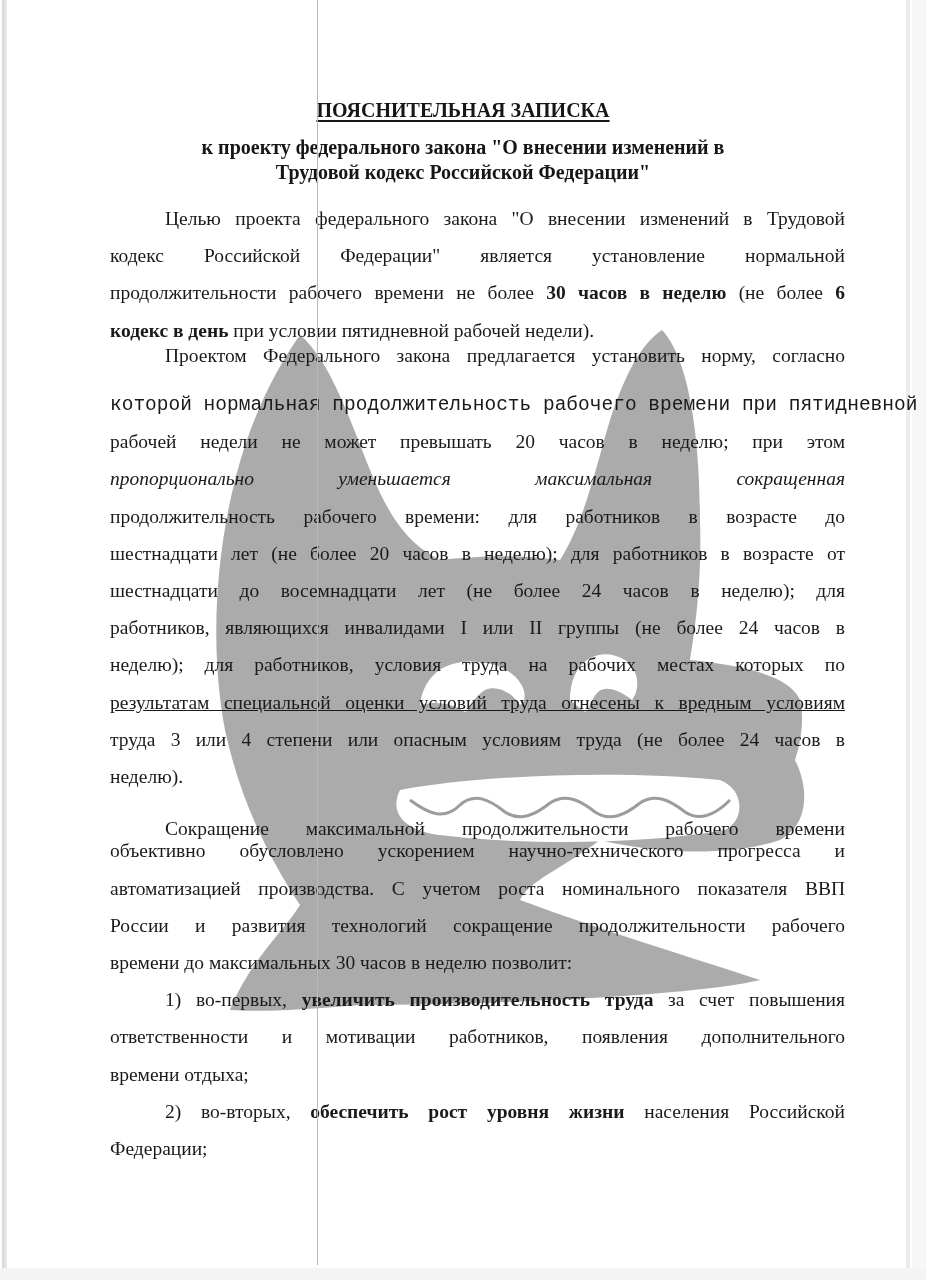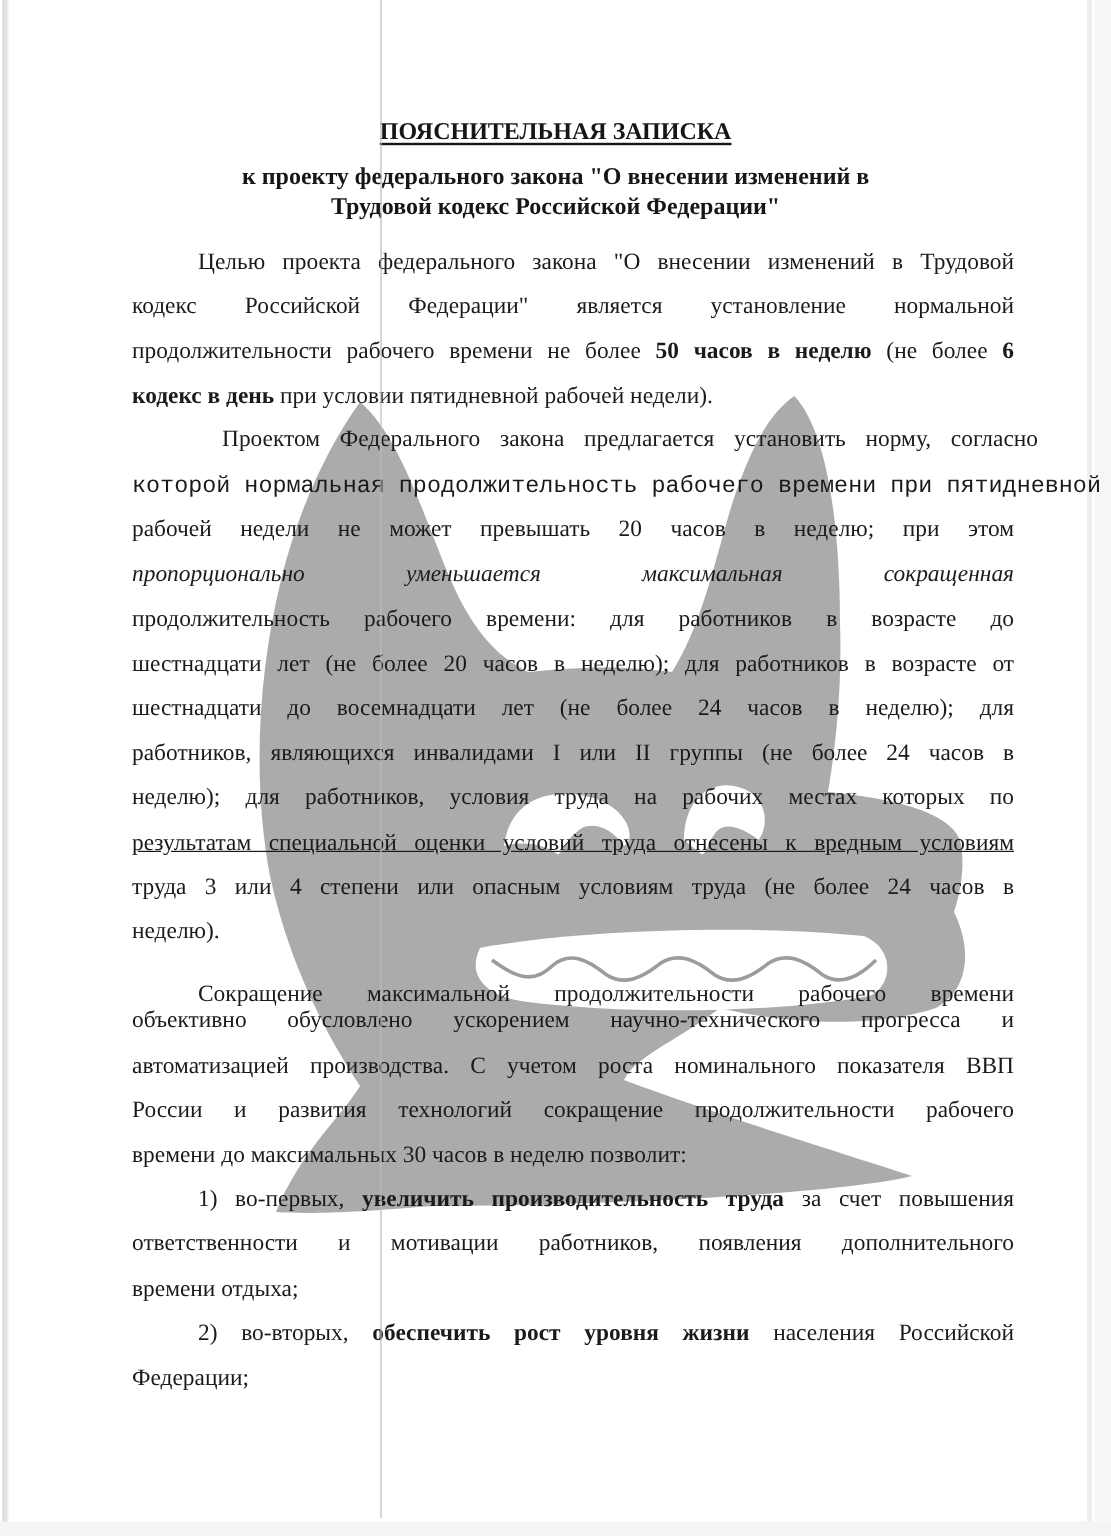--- a/index.html
+++ b/index.html
@@ -124,23 +124,23 @@
   </svg>
 
   <div class="page-content">
     <div class="title title-main">ПОЯСНИТЕЛЬНАЯ ЗАПИСКА</div>
     <div class="title title-sub1">к проекту федерального закона "О внесении изменений в</div>
     <div class="title title-sub2">Трудовой кодекс Российской Федерации"</div>
 
     <div id="lines">
         <div class="line indent" style="top: 207px;"><span>Целью проекта федерального закона "О внесении изменений в Трудовой</span></div>
         <div class="line" style="top: 244px;"><span>кодекс Российской Федерации" является установление нормальной</span></div>
-        <div class="line" style="top: 281px;"><span>продолжительности рабочего времени не более </span><b>50 часов в неделю</b><span> (не более </span><b>6</b></div>
+        <div class="line" style="top: 281px;"><span>продолжительности рабочего времени не более </span><b>30 часов в неделю</b><span> (не более </span><b>6</b></div>
         <div class="line last" style="top: 319px;"><b>кодекс в день</b><span> при условии пятидневной рабочей недели).</span></div>
-        <div class="line indent" style="top: 355px; margin-left: 20px;"><span>Проектом Федерального закона предлагается установить норму, согласно</span></div>
+        <div class="line indent" style="top: 344px;"><span>Проектом Федерального закона предлагается установить норму, согласно</span></div>
         <div class="line" style="top: 393px; font-family: Liberation Mono, monospace;"><span>которой нормальная продолжительность рабочего времени при пятидневной</span></div>
         <div class="line" style="top: 430px;"><span>рабочей недели не может превышать 20 часов в неделю; при этом</span></div>
         <div class="line" style="top: 467px; font-style: italic;"><span>пропорционально уменьшается максимальная сокращенная</span></div>
         <div class="line" style="top: 505px;"><span>продолжительность рабочего времени: для работников в возрасте до</span></div>
         <div class="line" style="top: 542px;"><span>шестнадцати лет (не более 20 часов в неделю); для работников в возрасте от</span></div>
         <div class="line" style="top: 579px;"><span>шестнадцати до восемнадцати лет (не более 24 часов в неделю); для</span></div>
         <div class="line" style="top: 616px;"><span>работников, являющихся инвалидами I или II группы (не более 24 часов в</span></div>
         <div class="line" style="top: 653px;"><span>неделю); для работников, условия труда на рабочих местах которых по</span></div>
         <div class="line" style="top: 691px; text-decoration: underline;"><span>результатам специальной оценки условий труда отнесены к вредным условиям</span></div>
         <div class="line" style="top: 728px;"><span>труда 3 или 4 степени или опасным условиям труда (не более 24 часов в</span></div>

